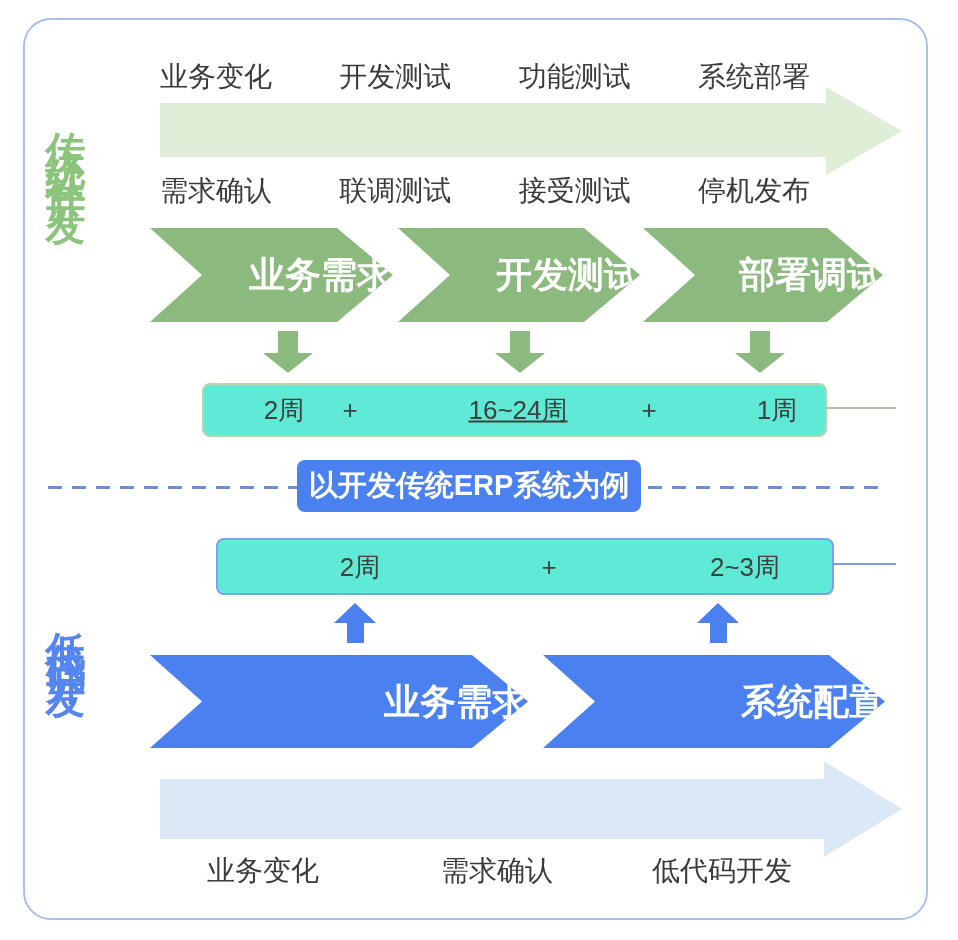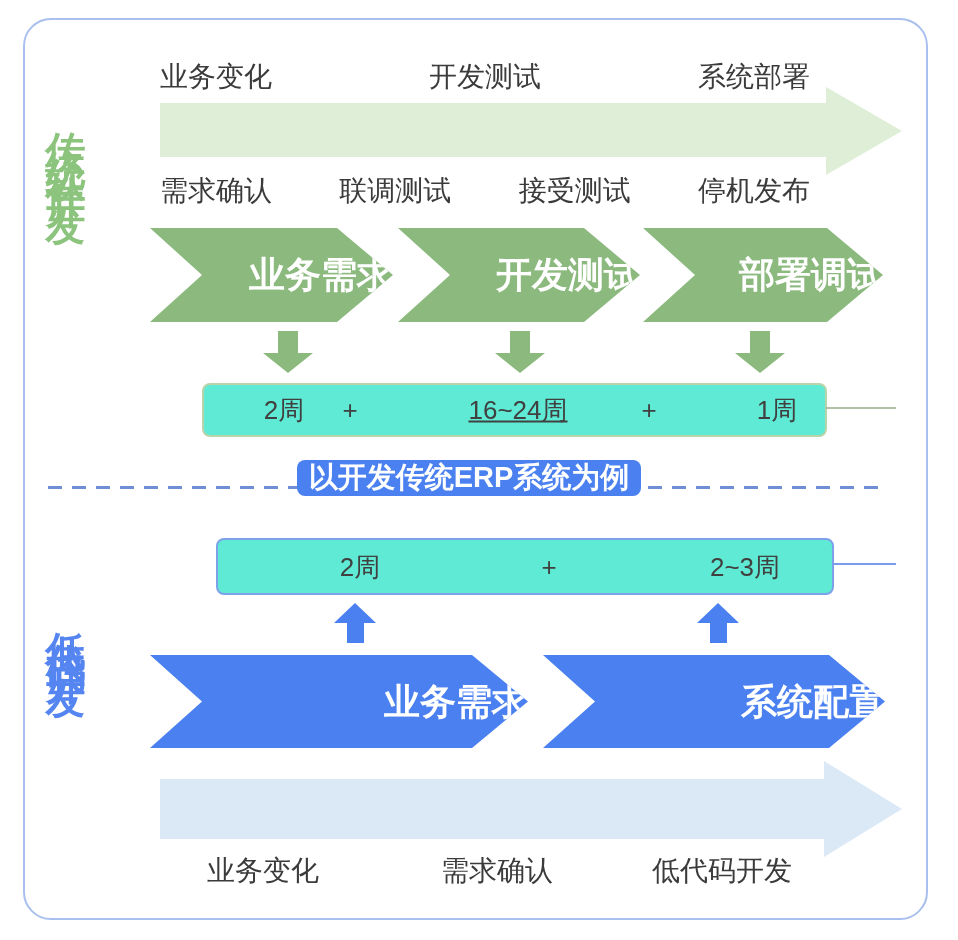--- a/index.html
+++ b/index.html
@@ -47,39 +47,40 @@
   .dur-item{position:absolute;top:50%;transform:translate(-50%,-50%);
             font-size:26px;color:#404040;white-space:nowrap;}
 
   .connector{position:absolute;height:2px;}
   .connector-green{left:825px;top:407px;width:71px;background:#b4c0a6;}
   .connector-blue{left:832px;top:563px;width:64px;background:#7b9ce8;}
 
   .dashed-divider{position:absolute;left:48px;top:486px;width:838px;height:3px;z-index:1;
     background:repeating-linear-gradient(90deg,#6e8fd6 0 14px,transparent 14px 24px);}
 
-  .example-badge{position:absolute;left:297px;top:460px;width:344px;height:36px;z-index:2;
+  .example-badge{position:absolute;left:297px;top:460px;width:344px;height:52px;z-index:2;
     background:#4a80f0;border-radius:8px;color:#ffffff;font-size:29px;font-weight:700;
     display:flex;align-items:center;justify-content:center;}
 
   .bottom-label{position:absolute;top:852px;transform:translateX(-50%);
                 font-size:28px;color:#3b3b3b;white-space:nowrap;}
 </style>
 </head>
 <body>
 
 <div id="stage">
 
   <div class="panel"></div>
 
   <div class="side-label side-green">传统软件开发</div>
 
   <div class="label-row" style="top:58px;">
     <span>业务变化</span>
     <span>开发测试</span>
+    <span>功能测试</span>
     <span>系统部署</span>
   </div>
 
   <div class="band band-green"></div>
   <div class="band-head band-head-green"></div>
 
   <div class="label-row" style="top:172px;">
     <span>需求确认</span>
     <span>联调测试</span>
     <span>接受测试</span>

